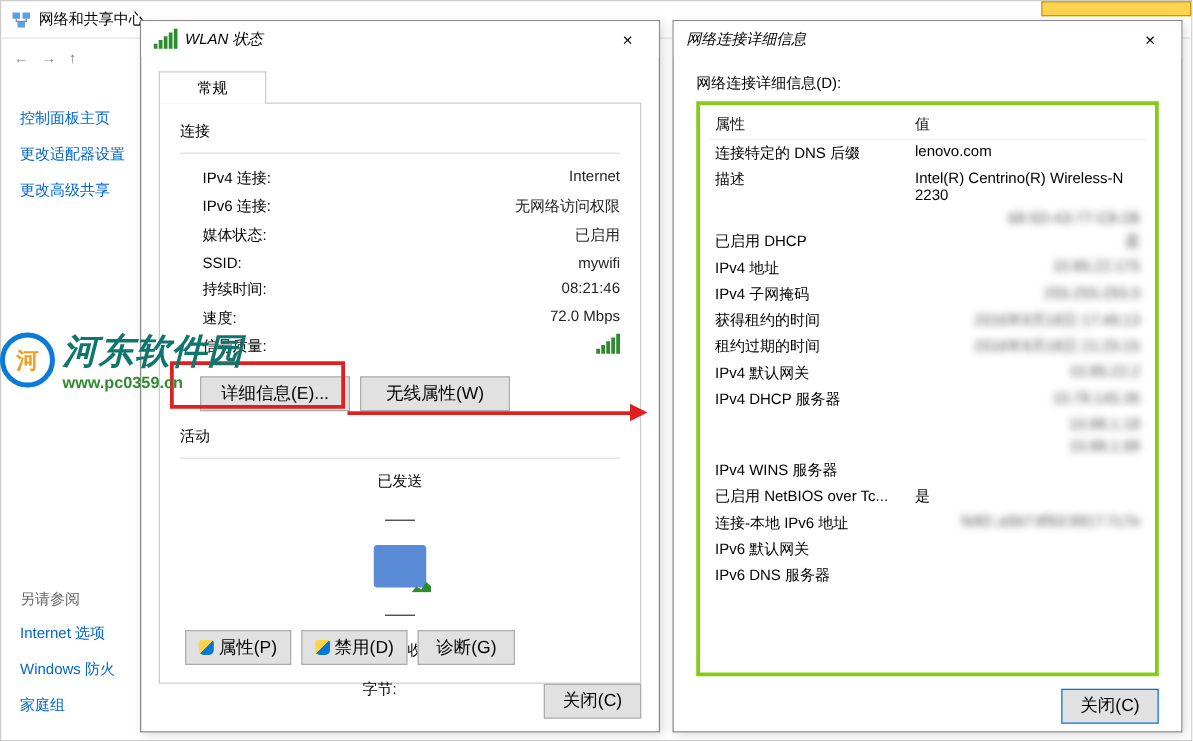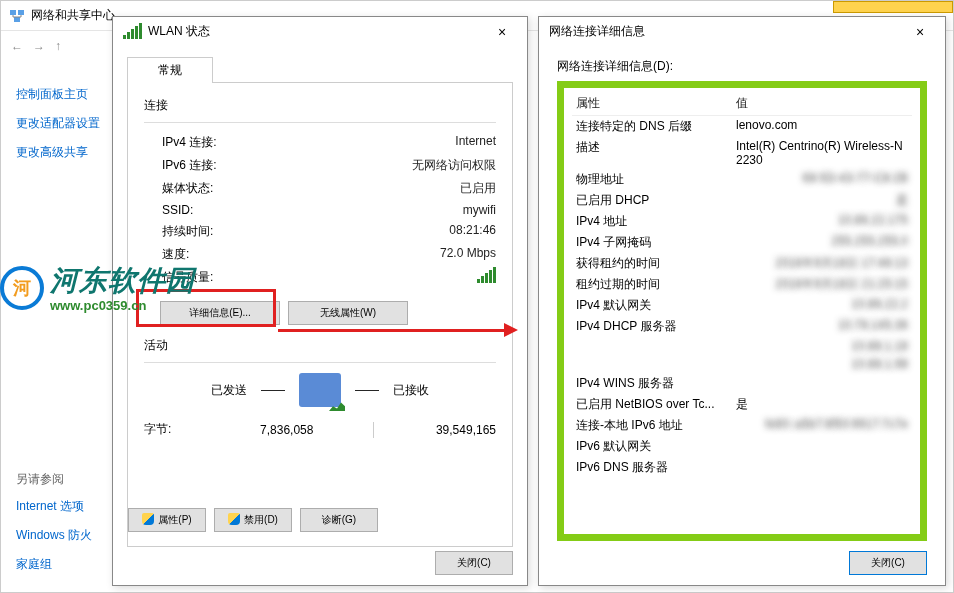--- a/index.html
+++ b/index.html
@@ -8,52 +8,52 @@
 .bg-window { position: absolute; left: 0; top: 0; width: 954px; height: 593px; background: #fff; border: 1px solid #ccc; }
 .bg-title { display: flex; align-items: center; padding: 6px 8px; border-bottom: 1px solid #e5e5e5; }
 .bg-title .icon { width: 16px; height: 16px; margin-right: 6px; }
 .bg-nav { padding: 8px 10px; display: flex; gap: 10px; color: #888; }
 .bg-sidebar { position: absolute; left: 15px; top: 85px; width: 95px; }
 .bg-sidebar .link { color: #0066cc; margin-bottom: 12px; cursor: pointer; white-space: nowrap; overflow: hidden; }
 .bg-sidebar .section { color: #666; margin-top: 310px; margin-bottom: 10px; }
 
 .dialog { position: absolute; background: #fff; border: 1px solid #888; box-shadow: 2px 2px 8px rgba(0,0,0,0.15); }
 .dialog-title { display: flex; align-items: center; justify-content: space-between; padding: 6px 10px; font-size: 12px; background: #fff; }
-.dialog-title .left { display: flex; align-items: center; gap: 6px; }
+.dialog-title .left { display: flex; align-items: center; gap: 6px; font-style: italic; }
 .dialog-title .close { width: 30px; text-align: center; cursor: pointer; font-size: 14px; }
 
 .wlan-dialog { left: 112px; top: 16px; width: 416px; height: 570px; }
 .wlan-body { padding: 10px 14px 14px 14px; }
 .tab-strip { display: flex; margin-bottom: 0; }
 .tab { border: 1px solid #ccc; border-bottom: none; padding: 4px 30px; background: #fff; cursor: pointer; position: relative; top: 1px; z-index: 1; }
 .tab-panel { border: 1px solid #ccc; padding: 14px 16px 20px 16px; height: 465px; position: relative; }
 .group-label { margin-bottom: 8px; }
 .row { display: flex; padding: 3px 0 3px 18px; }
 .row .lab { flex: 0 0 130px; }
 .row .val { flex: 1; text-align: right; color: #222; }
 .signal-bars { display: inline-flex; align-items: flex-end; gap: 1px; height: 14px; }
 .signal-bars span { width: 3px; background: #2e8b2e; }
 .signal-bars span:nth-child(1){height:4px}.signal-bars span:nth-child(2){height:7px}.signal-bars span:nth-child(3){height:10px}.signal-bars span:nth-child(4){height:13px}.signal-bars span:nth-child(5){height:16px}
 hr.thin { border: none; border-top: 1px solid #ddd; margin: 4px 0 8px 0; }
-.btn { border: 1px solid #adadad; background: #e1e1e1; padding: 4px 10px; cursor: pointer; font-size: 10px; font-family: inherit; min-width: 78px; }
+.btn { border: 1px solid #adadad; background: #e1e1e1; padding: 4px 10px; cursor: pointer; font-size: 14px; font-family: inherit; min-width: 78px; }
 .btn-row { display: flex; gap: 8px; margin: 12px 0 8px 16px; }
 .shield { display: inline-block; width: 12px; height: 12px; background: linear-gradient(135deg,#ffd34e 0 50%,#0078d7 50% 100%); border-radius: 2px 2px 4px 4px; vertical-align: -2px; margin-right: 4px; }
 .highlight-box { position: absolute; border: 3px solid #e02020; pointer-events: none; }
 .arrow-line { position: absolute; height: 3px; background: #e02020; }
 .arrow-head { position: absolute; width: 0; height: 0; border-left: 14px solid #e02020; border-top: 7px solid transparent; border-bottom: 7px solid transparent; }
 .activity { text-align: center; margin-top: 10px; }
-.activity-row { display: flex; align-items: center; justify-content: center; gap: 14px; margin: 6px 0; }
+.activity-row { display: flex; align-items: center; justify-content: center; gap: 14px; margin: 6px 0; flex-direction: column; }
 .net-icon { width: 42px; height: 34px; background: #5a8bd6; border-radius: 3px; position: relative; }
 .net-icon::after { content: ""; position: absolute; right: -4px; bottom: -4px; width: 16px; height: 12px; background: #2e8b2e; clip-path: polygon(0 100%,25% 60%,50% 80%,75% 30%,100% 60%,100% 100%); }
 .footer { position: absolute; right: 14px; bottom: 10px; }
 
 .details-dialog { left: 538px; top: 16px; width: 408px; height: 570px; }
 .details-body { padding: 12px 18px 14px 18px; }
 .details-label { margin-bottom: 6px; }
-.details-list { border: 7px solid #84cc16; height: 460px; padding: 4px 8px; overflow: hidden; }
+.details-list { border: 3px solid #84cc16; height: 460px; padding: 4px 8px; overflow: hidden; }
 .details-header { display: flex; font-weight: normal; padding: 3px 4px; border-bottom: 1px solid #eee; color: #222; }
 .details-header .c1 { flex: 0 0 160px; }
 .details-row { display: flex; padding: 2px 4px; }
 .details-row .c1 { flex: 0 0 160px; }
 .details-row .c2 { flex: 1; }
 .blur { color: transparent; text-shadow: 0 0 6px rgba(60,60,60,0.9); user-select: none; text-align: right; }
 
 .watermark { position: absolute; left: 0; top: 262px; z-index: 50; pointer-events: none; }
 .wm-logo { display: flex; align-items: center; }
 .wm-circle { width: 44px; height: 44px; border-radius: 50%; border: 4px solid #0a7bd6; position: relative; display: flex; align-items: center; justify-content: center; font-weight: bold; color: #f29c1f; font-size: 18px; }
@@ -165,21 +165,21 @@
           <span>已接收</span>
         </div>
         <div class="activity-row" style="gap:52px;margin-top:14px">
           <span style="width:60px;text-align:left">字节:</span>
           <span style="width:90px;text-align:right">7,836,058</span>
           <span style="width:10px;border-right:1px solid #ccc;height:16px"></span>
           <span style="width:90px;text-align:right">39,549,165</span>
         </div>
       </div>
 
-      <div style="position:absolute;left:0;bottom:14px;display:flex;gap:8px">
+      <div style="position:absolute;left:20px;bottom:14px;display:flex;gap:8px">
         <button class="btn"><span class="shield"></span><span>属性(P)</span></button>
         <button class="btn"><span class="shield"></span><span>禁用(D)</span></button>
         <button class="btn">诊断(G)</button>
       </div>
 
       <div class="highlight-box" style="left:8px;top:206px;width:140px;height:38px"></div>
       <div class="arrow-line" style="left:150px;top:246px;width:228px"></div>
       <div class="arrow-head" style="left:376px;top:240px"></div>
     </div>
     <div class="footer">
@@ -205,21 +205,20 @@
       <div id="details-rows">
           <div class="details-row">
             <div class="c1">连接特定的 DNS 后缀</div>
             <div class="c2">lenovo.com</div>
           </div>
           <div class="details-row">
             <div class="c1">描述</div>
             <div class="c2">Intel(R) Centrino(R) Wireless-N 2230</div>
           </div>
           <div class="details-row">
-            <div class="c1">物理地址</div>
             <div class="c2 blur">68-5D-43-77-C8-2B</div>
           </div>
           <div class="details-row">
             <div class="c1">已启用 DHCP</div>
             <div class="c2 blur">是</div>
           </div>
           <div class="details-row">
             <div class="c1">IPv4 地址</div>
             <div class="c2 blur">10.86.22.175</div>
           </div>

